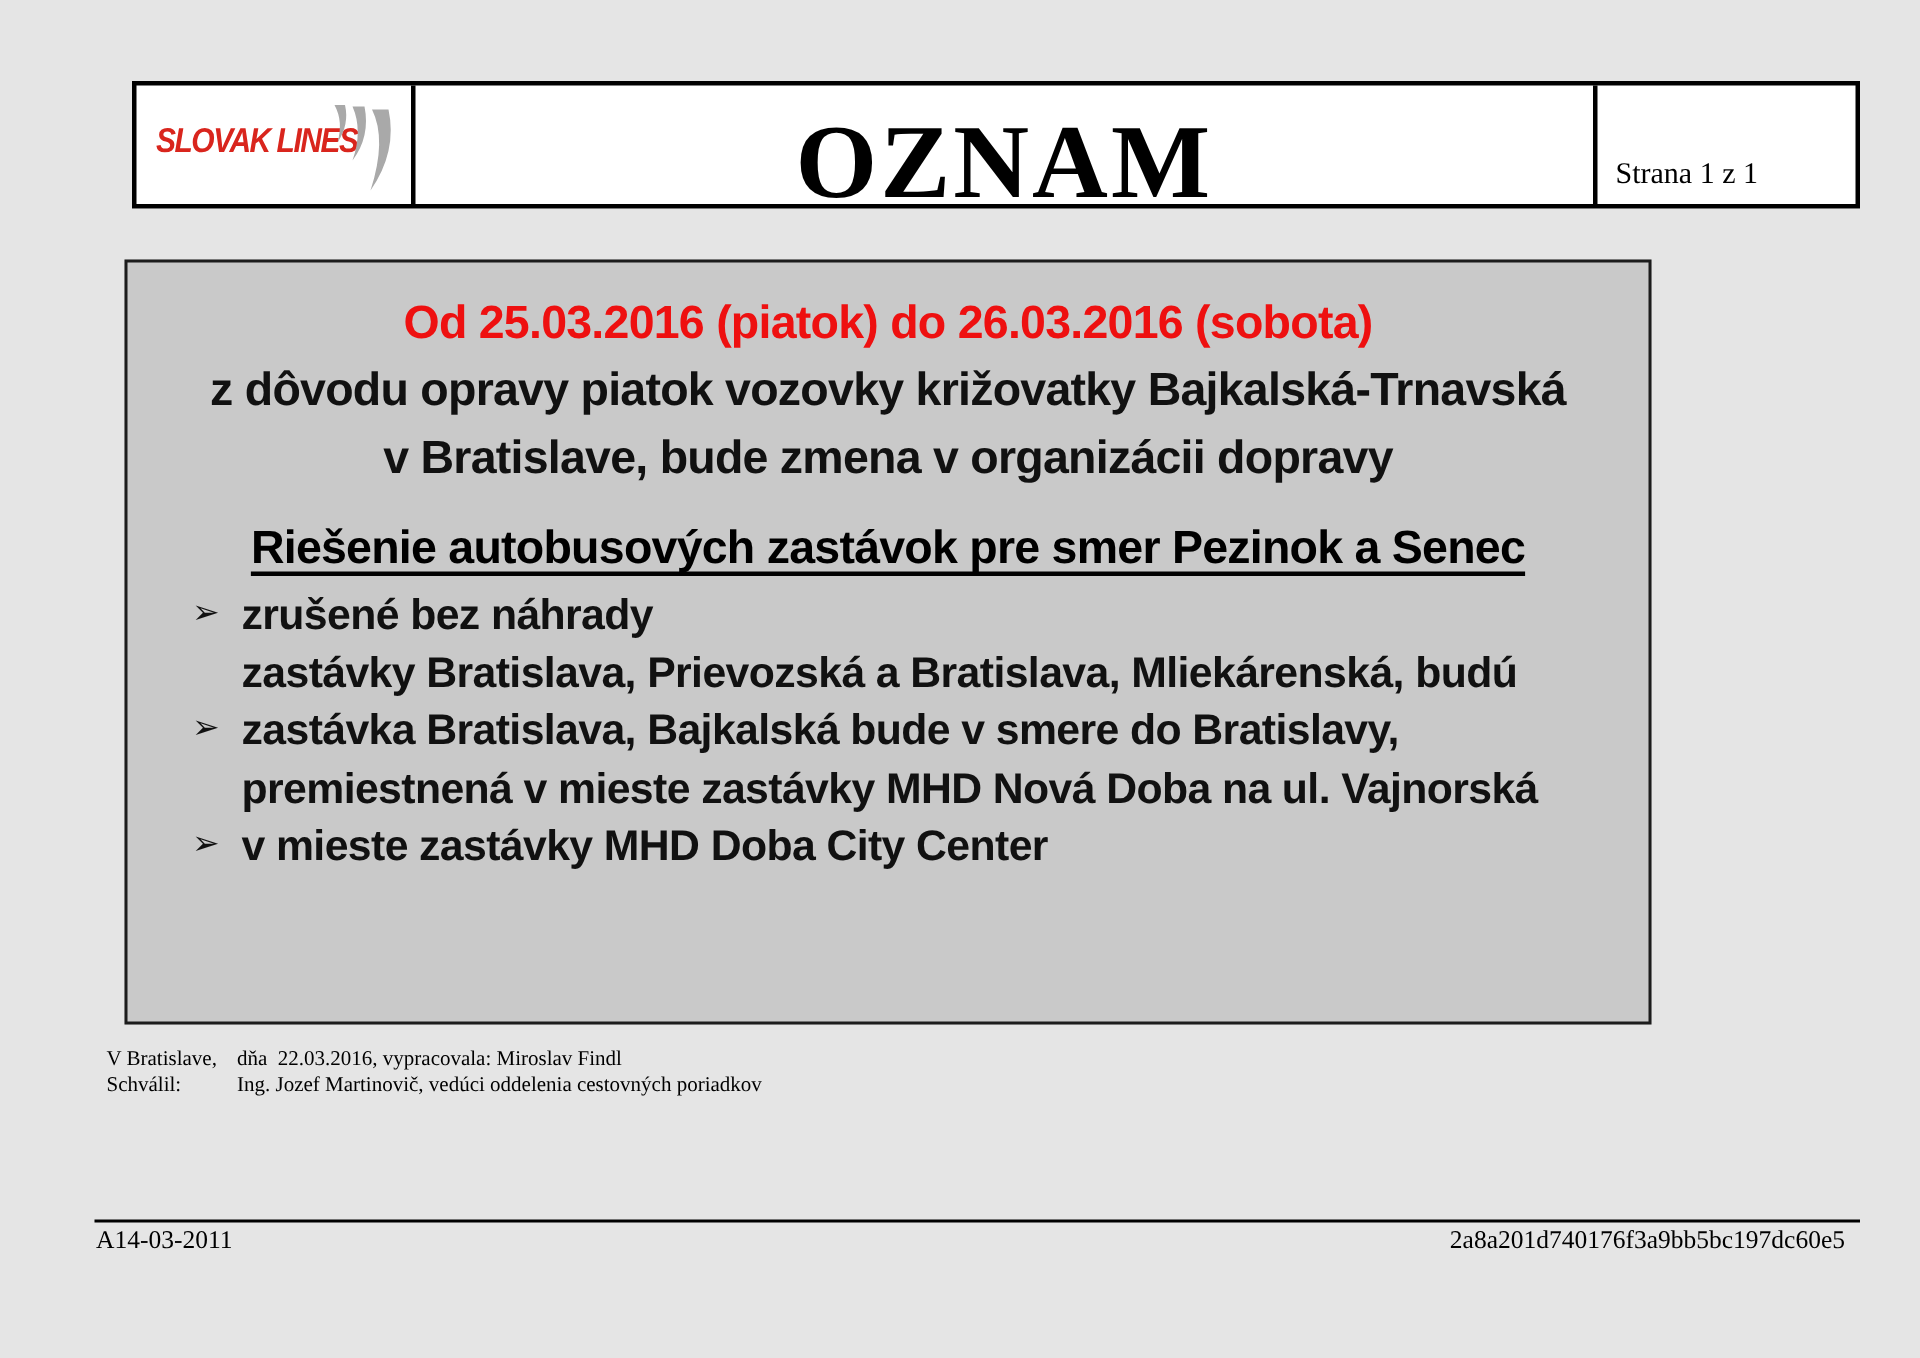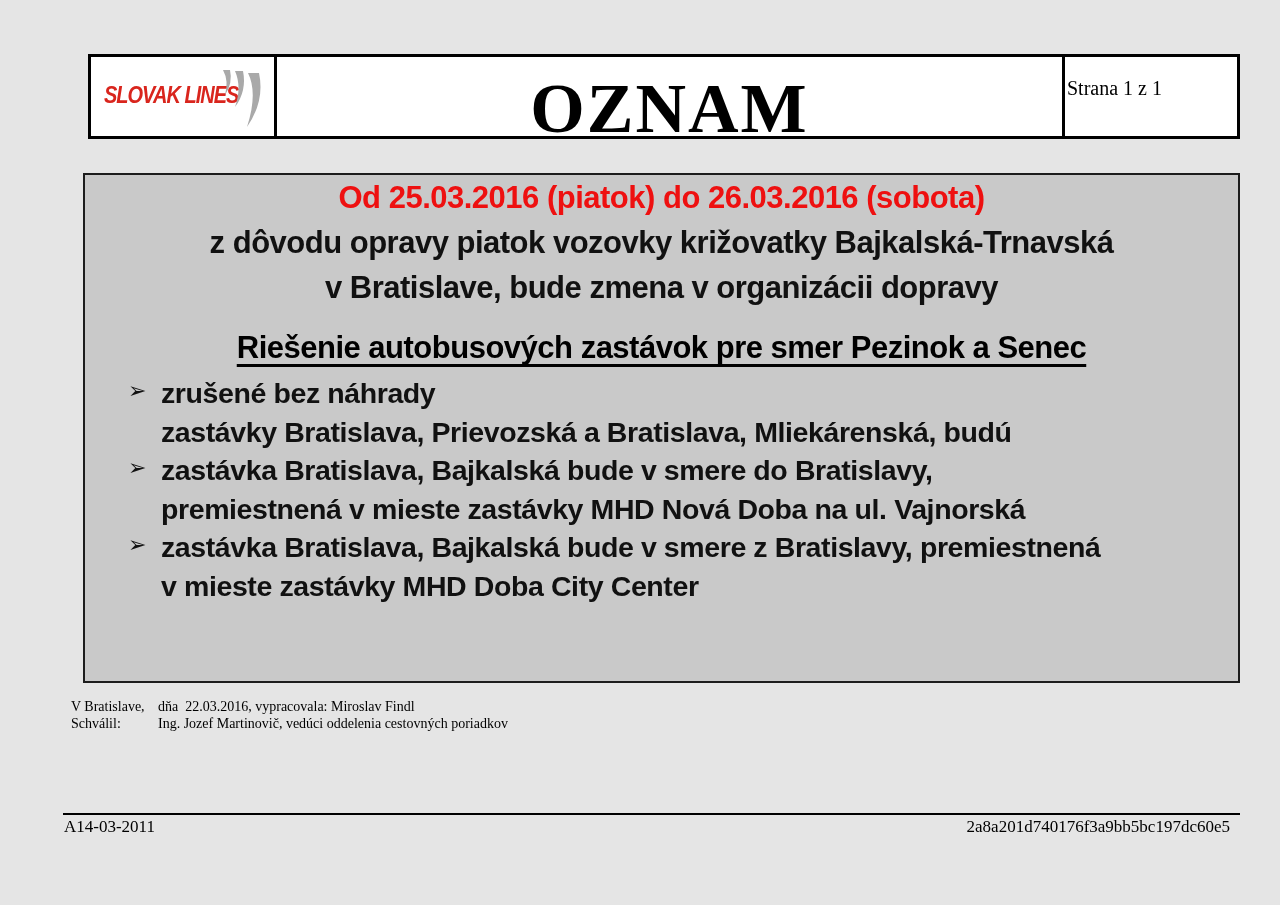--- a/index.html
+++ b/index.html
@@ -19,27 +19,28 @@
     color:#d9251d;font-weight:700;font-style:italic;font-size:20px;
     letter-spacing:-1px;transform:scaleY(1.15);transform-origin:left top;white-space:nowrap;
   }
   .logo-swoosh{position:absolute;left:130px;top:12px;}
   .title-cell{flex:1;border-right:3px solid #000;box-sizing:border-box;
     display:flex;align-items:center;justify-content:center;}
   .doc-title{
     font-family:"Liberation Serif",serif;font-weight:700;font-size:70px;
     letter-spacing:2px;line-height:1;padding-bottom:4px;margin-top:28px;
   }
-  .page-cell{width:172px;box-sizing:border-box;padding:20px 4px 0 2px;}
+  .page-cell{width:172px;box-sizing:border-box;padding:20px 4px 0 12px;margin-top:28px;}
   .page-label{font-family:"Liberation Serif",serif;font-size:20px;}
 
   
   .notice-box{
-    position:absolute;left:83px;top:173px;width:1157px;height:510px;
+    position:absolute;left:83px;top:173px;width:1018px;height:510px;
     background:#c9c9c9;border:2px solid #1c1c1c;box-sizing:border-box;
+    padding-top:17px;
   }
   .n-line{
     text-align:center;font-weight:700;font-size:31px;line-height:45px;
     letter-spacing:-0.5px;color:#111;
   }
   .n-line.red{color:#ee1010;}
   .n-heading{
     margin-top:15px;text-align:center;font-weight:700;font-size:31px;line-height:45px;
     letter-spacing:-0.5px;text-decoration:underline;
     text-decoration-thickness:3px;text-underline-offset:6px;
@@ -99,21 +100,20 @@
         <span class="bl">zrušené bez náhrady</span>
         <span class="bl">zastávky Bratislava, Prievozská a Bratislava, Mliekárenská, budú</span>
       </li>
       <li>
         <span class="marker">➢</span>
         <span class="bl">zastávka Bratislava, Bajkalská bude v smere do Bratislavy,</span>
         <span class="bl">premiestnená v mieste zastávky MHD Nová Doba na ul. Vajnorská</span>
       </li>
       <li>
         <span class="marker">➢</span>
-        <span class="bl">zastávka Bratislava, Bajkalská bude v smere z Bratislavy, premiestnená</span>
         <span class="bl">v mieste zastávky MHD Doba City Center</span>
       </li>
     </ul>
   </div>
 
   <div class="signature">
     <div class="sig-row">
       <span class="sig-label">V Bratislave,</span>
       <span class="sig-value">dňa  22.03.2016, vypracovala: Miroslav Findl</span>
     </div>

